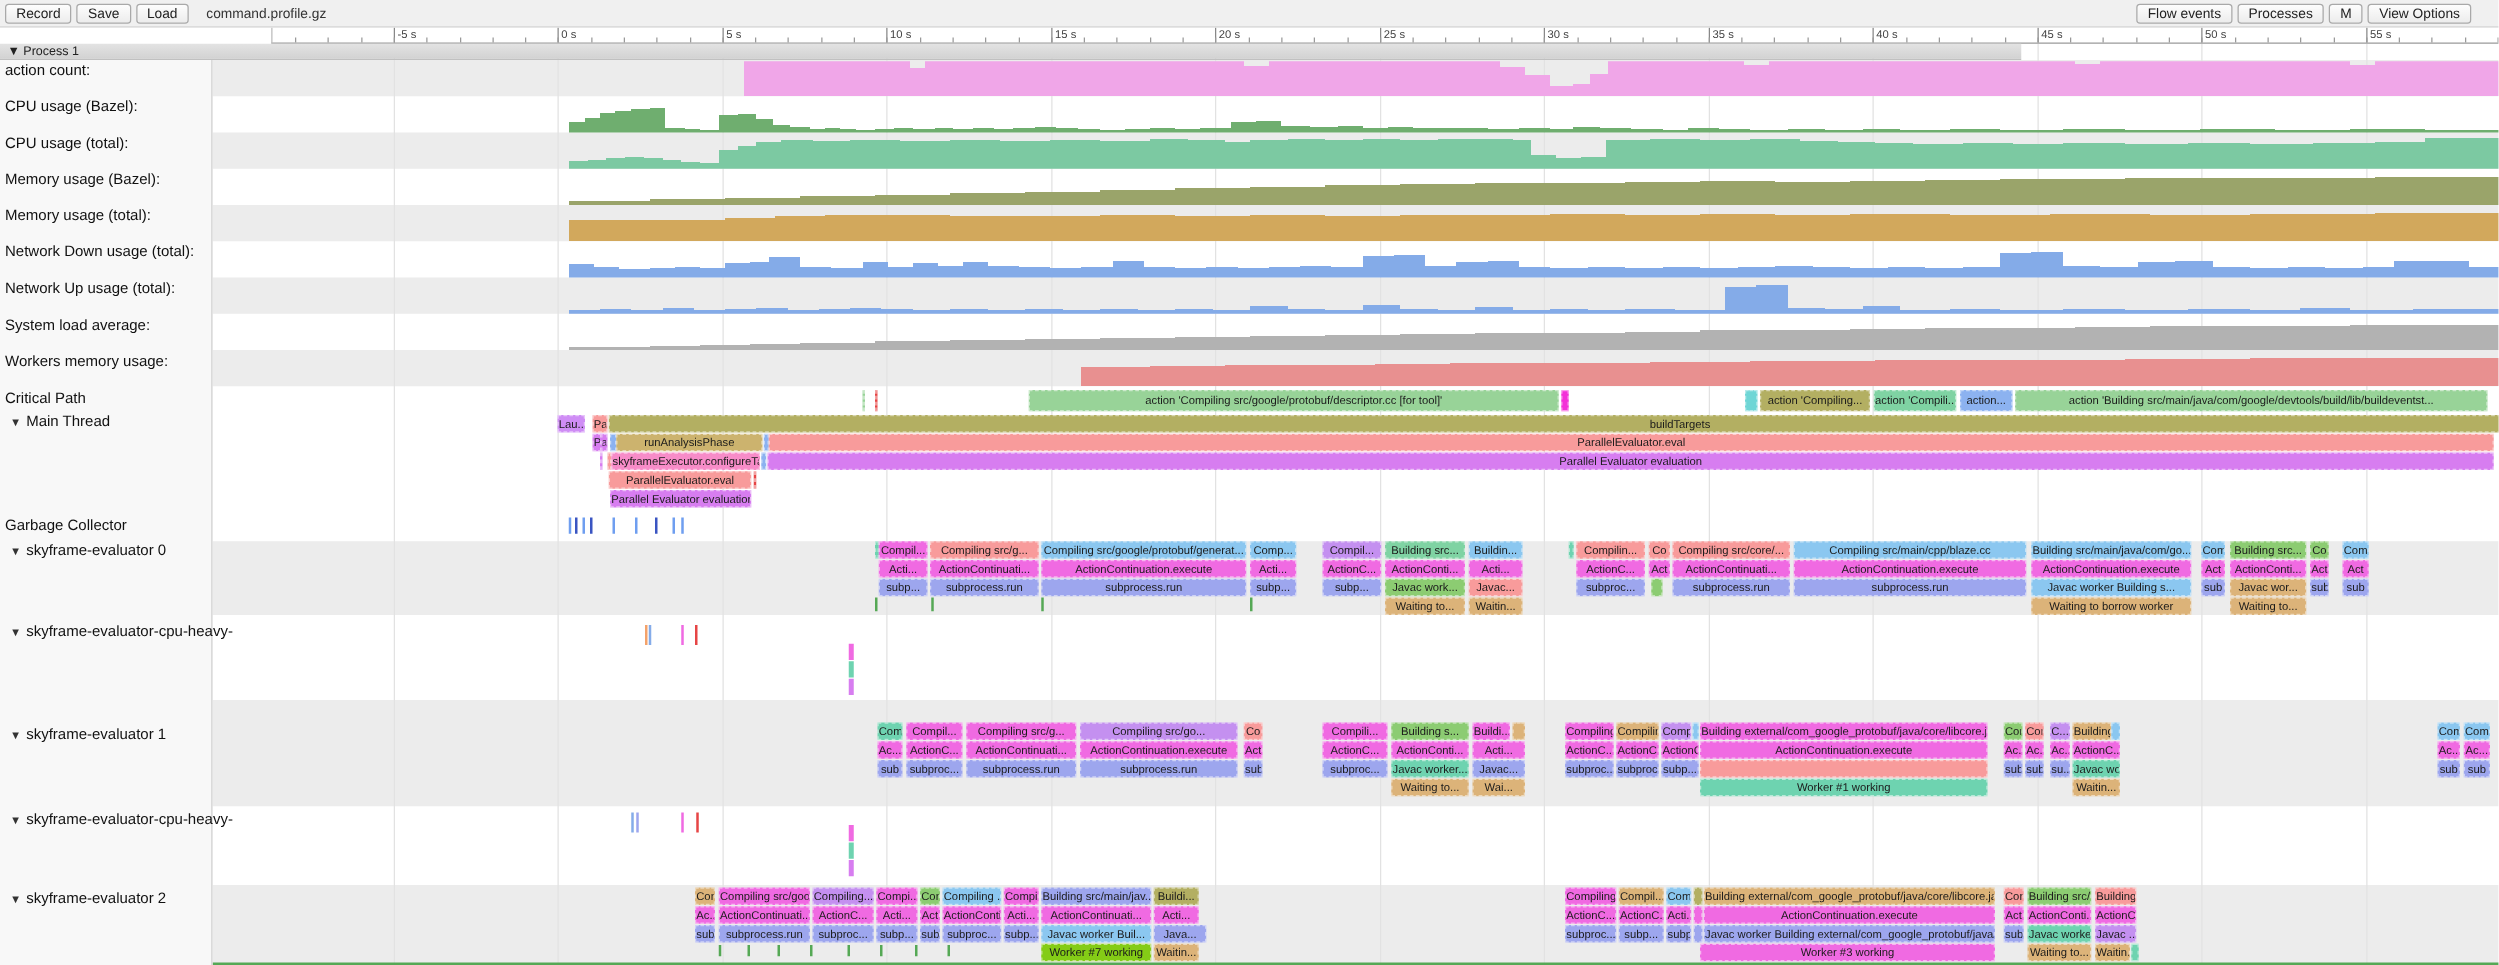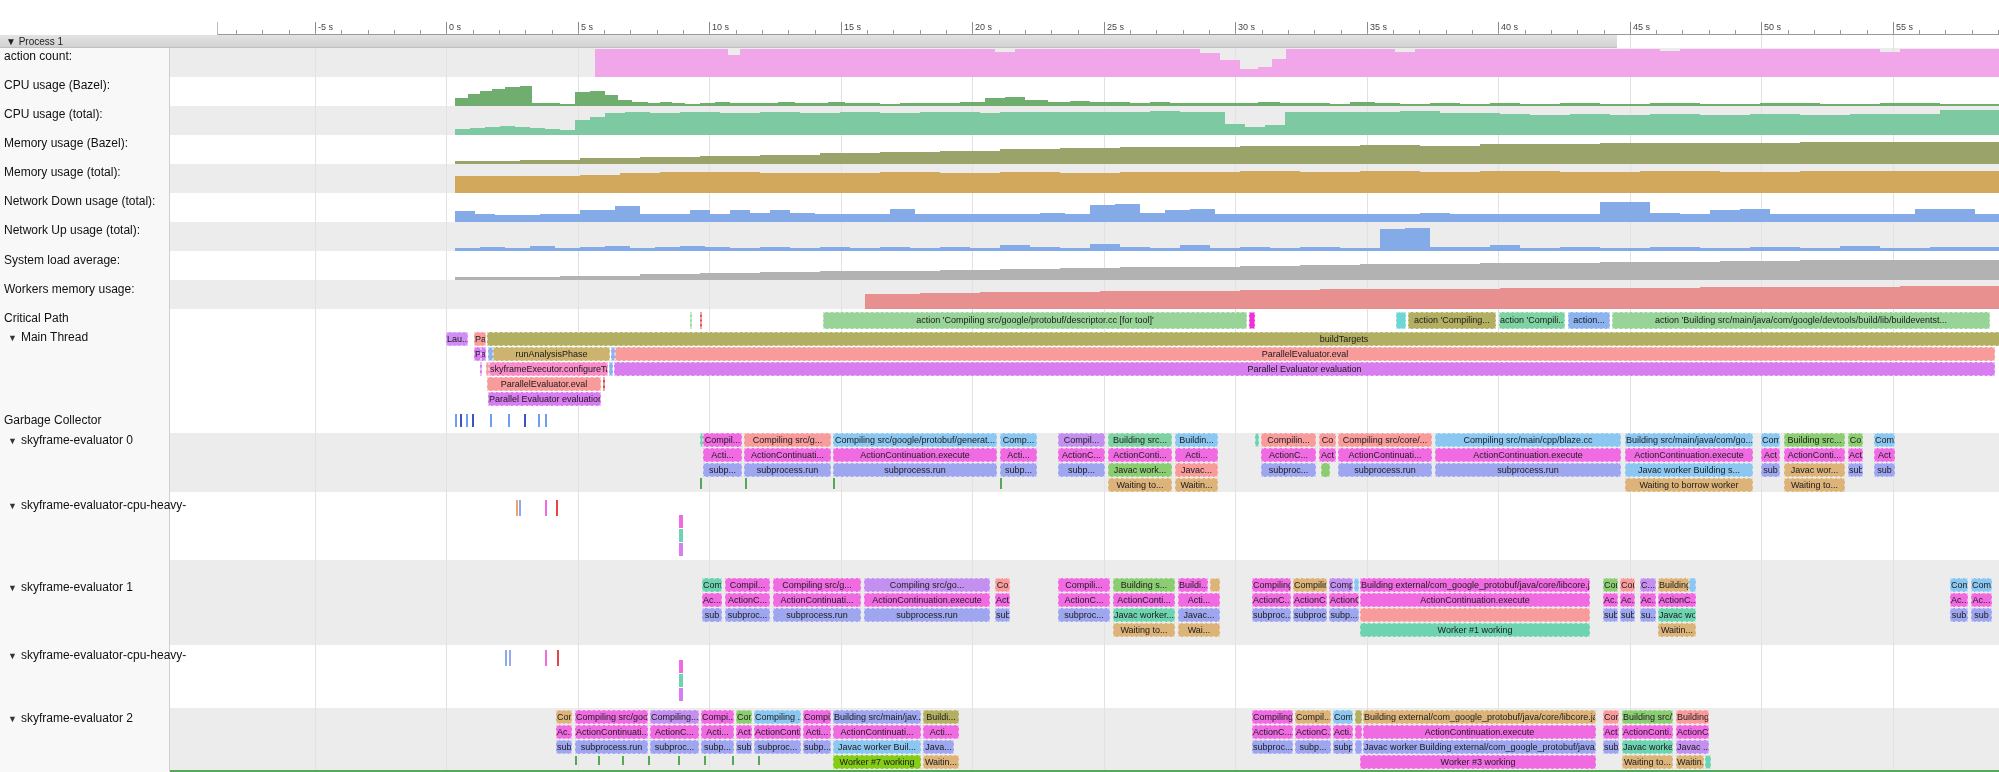--- a/index.html
+++ b/index.html
@@ -24,20 +24,32 @@
   .stripe{position:absolute;left:170px;width:1829px;background:#ececec;z-index:0;}
   .grid{position:absolute;width:1px;top:35px;height:737px;background:#e2e2e2;z-index:1;}
   .chart{position:absolute;left:0;z-index:2;}
   .seg{position:absolute;box-sizing:border-box;border:1px dashed rgba(255,255,255,0.5);font-size:9px;color:#1b1b1b;text-align:center;white-space:nowrap;overflow:hidden;z-index:3;}
   .tick{position:absolute;z-index:3;}
 </style>
 </head>
 <body>
 
 <div id="app">
+  <div class="toolbar">
+    <button class="tbtn">Record</button>
+    <button class="tbtn">Save</button>
+    <button class="tbtn">Load</button>
+    <span class="fname">command.profile.gz</span>
+    <span class="tb-right">
+      <button class="tbtn">Flow events</button>
+      <button class="tbtn">Processes</button>
+      <button class="tbtn">M</button>
+      <button class="tbtn">View Options</button>
+    </span>
+  </div>
   <div class="ruler"></div>
   <div class="phead">▼ Process 1</div>
   <div class="sidebar">
       <div class="side-row" style="top: 1px;"><span>action count:</span></div>
       <div class="side-row" style="top: 30px;"><span>CPU usage (Bazel):</span></div>
       <div class="side-row" style="top: 59px;"><span>CPU usage (total):</span></div>
       <div class="side-row" style="top: 88px;"><span>Memory usage (Bazel):</span></div>
       <div class="side-row" style="top: 117px;"><span>Memory usage (total):</span></div>
       <div class="side-row" style="top: 146px;"><span>Network Down usage (total):</span></div>
       <div class="side-row" style="top: 175px;"><span>Network Up usage (total):</span></div>
@@ -370,21 +382,21 @@
     <div class="seg" style="left: 1622px; top: 725px; width: 51px; height: 14px; line-height: 12px; background: rgb(240, 106, 226);">ActionConti...</div>
     <div class="seg" style="left: 1676px; top: 725px; width: 33px; height: 14px; line-height: 12px; background: rgb(240, 106, 226);">ActionC...</div>
     <div class="seg" style="left: 556px; top: 740px; width: 16px; height: 14px; line-height: 12px; background: rgb(157, 166, 238);">sub</div>
     <div class="seg" style="left: 575px; top: 740px; width: 73px; height: 14px; line-height: 12px; background: rgb(157, 166, 238);">subprocess.run</div>
     <div class="seg" style="left: 650px; top: 740px; width: 49px; height: 14px; line-height: 12px; background: rgb(157, 166, 238);">subproc...</div>
     <div class="seg" style="left: 701px; top: 740px; width: 33px; height: 14px; line-height: 12px; background: rgb(157, 166, 238);">subp...</div>
     <div class="seg" style="left: 736px; top: 740px; width: 16px; height: 14px; line-height: 12px; background: rgb(157, 166, 238);">sub</div>
     <div class="seg" style="left: 754px; top: 740px; width: 47px; height: 14px; line-height: 12px; background: rgb(157, 166, 238);">subproc...</div>
     <div class="seg" style="left: 803px; top: 740px; width: 28px; height: 14px; line-height: 12px; background: rgb(157, 166, 238);">subp...</div>
     <div class="seg" style="left: 833px; top: 740px; width: 88px; height: 14px; line-height: 12px; background: rgb(139, 199, 240);">Javac worker Buil...</div>
-    <div class="seg" style="left: 923px; top: 740px; width: 31px; height: 14px; line-height: 12px; background: rgb(157, 166, 238);">Java...</div>
+    <div class="seg" style="left: 923px; top: 740px; width: 42px; height: 14px; line-height: 12px; background: rgb(157, 166, 238);">Java...</div>
     <div class="seg" style="left: 1252px; top: 740px; width: 41px; height: 14px; line-height: 12px; background: rgb(157, 166, 238);">subproc...</div>
     <div class="seg" style="left: 1295px; top: 740px; width: 36px; height: 14px; line-height: 12px; background: rgb(157, 166, 238);">subp...</div>
     <div class="seg" style="left: 1333px; top: 740px; width: 20px; height: 14px; line-height: 12px; background: rgb(157, 166, 238);">subp...</div>
     <div class="seg" style="left: 1355px; top: 740px; width: 7px; height: 14px; line-height: 12px; background: rgb(157, 166, 238);"></div>
     <div class="seg" style="left: 1363px; top: 740px; width: 233px; height: 14px; line-height: 12px; background: rgb(157, 166, 238);">Javac worker Building external/com_google_protobuf/java/core/libcore.jar (3...</div>
     <div class="seg" style="left: 1603px; top: 740px; width: 16px; height: 14px; line-height: 12px; background: rgb(157, 166, 238);">sub</div>
     <div class="seg" style="left: 1622px; top: 740px; width: 51px; height: 14px; line-height: 12px; background: rgb(110, 211, 176);">Javac worker...</div>
     <div class="seg" style="left: 1676px; top: 740px; width: 33px; height: 14px; line-height: 12px; background: rgb(196, 144, 240);">Javac ...</div>
     <div class="seg" style="left: 833px; top: 755px; width: 88px; height: 14px; line-height: 12px; background: #84cc16;">Worker #7 working</div>
     <div class="seg" style="left: 923px; top: 755px; width: 36px; height: 14px; line-height: 12px; background: rgb(220, 179, 121);">Waitin...</div>

